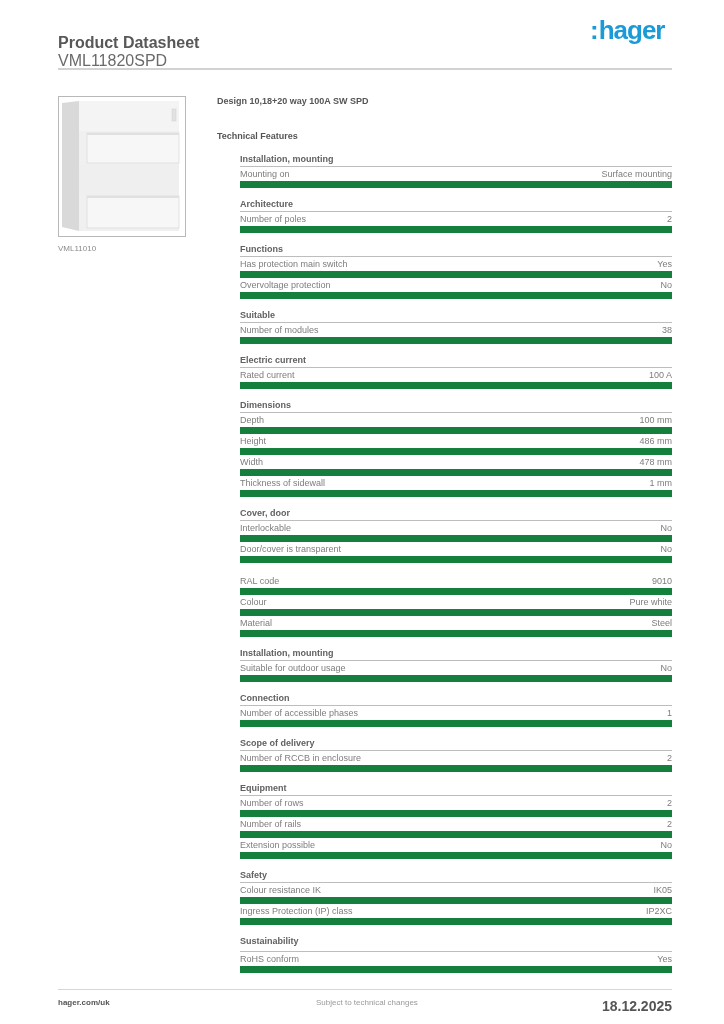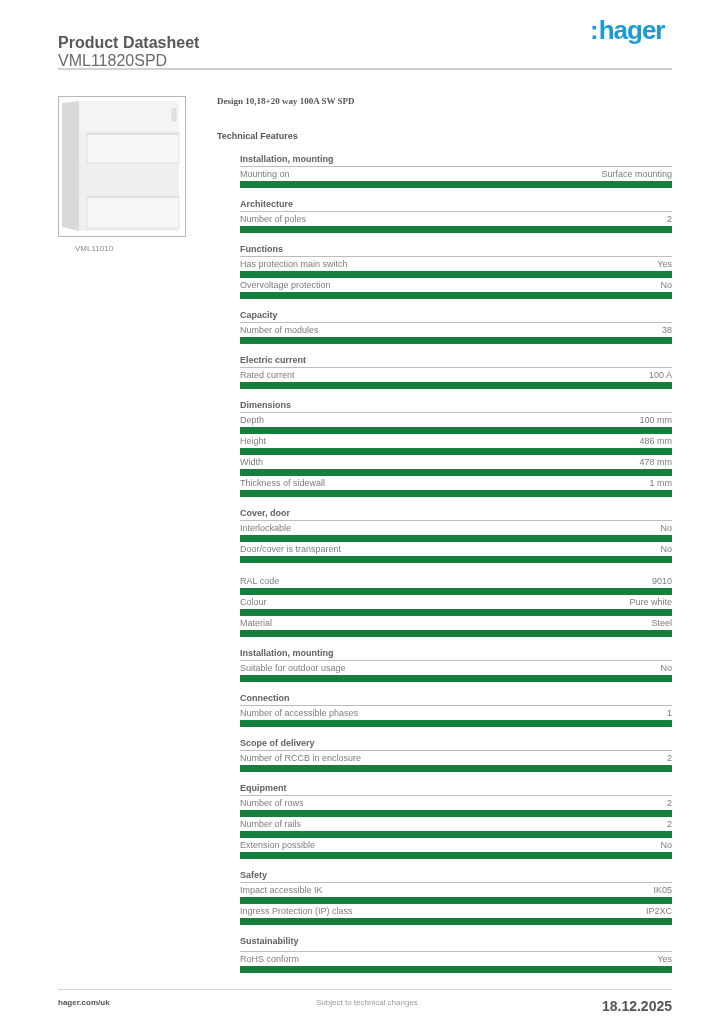--- a/index.html
+++ b/index.html
@@ -7,23 +7,23 @@
          font-family: "Liberation Sans", sans-serif; color: #555; }
   .header { position: absolute; left: 58px; top: 33px; }
   .title { font-size: 16px; font-weight: bold; color: #585858; line-height: 19px; }
   .subtitle { font-size: 16px; color: #6a6a6a; line-height: 18px; }
   .logo { position: absolute; left: 590px; top: 15px; font-size: 26px; font-weight: bold;
           color: #1a9ad6; letter-spacing: -1px; font-family: "Liberation Sans", sans-serif; }
   .logo .colon { letter-spacing: 0; }
   .rule-top { position: absolute; left: 58px; top: 68px; width: 614px; height: 2px; background: #d2d2d2; }
   .img-box { position: absolute; left: 58px; top: 96px; width: 128px; height: 141px;
              border: 1px solid #b8b8b8; box-sizing: border-box; background: #fff; }
-  .img-caption { position: absolute; left: 58px; top: 244px; font-size: 8px; color: #8a8a8a; margin-left: 17px; }
+  .img-caption { position: absolute; left: 58px; top: 244px; font-size: 8px; color: #8a8a8a; }
   .content { position: absolute; left: 217px; top: 94px; width: 455px; }
-  .design { font-size: 9px; font-weight: bold; color: #555; height: 14px; line-height: 14px; font-family: Liberation Serif, serif; }
+  .design { font-size: 9px; font-weight: bold; color: #555; height: 14px; line-height: 14px; }
   .techfeat { font-size: 9px; font-weight: bold; color: #555; margin-top: 21px; height: 14px; line-height: 14px; }
   .section { margin-top: 11px; margin-left: 23px; }
   .sec-title { font-size: 9px; font-weight: bold; color: #616161; line-height: 11px; height: 11px;
                border-bottom: 1px solid #bdbdbd; padding-bottom: 1px; }
   .row { display: flex; justify-content: space-between; font-size: 9px; color: #7d7d7d;
          line-height: 13px; height: 13px; border-bottom: 7px solid #15803d; padding-top: 1px; }
   .row .val { text-align: right; }
   .rule-bottom { position: absolute; left: 58px; top: 989px; width: 614px; height: 1px; background: #d6d6d6; }
   .footer-left { position: absolute; left: 58px; top: 998px; font-size: 8px; font-weight: bold; color: #555; }
   .footer-mid { position: absolute; left: 316px; top: 998px; font-size: 8px; color: #9a9a9a; }
@@ -89,21 +89,21 @@
         <span>Has protection main switch</span>
         <span class="val">Yes</span>
       </div>
     <div class="row">
         <span>Overvoltage protection</span>
         <span class="val">No</span>
       </div>
   </div>
 
   <div class="section">
-    <div class="sec-title">Capacity</div>
+    <div class="sec-title">Suitable</div>
     <div class="row">
         <span>Number of modules</span>
         <span class="val">38</span>
       </div>
   </div>
 
   <div class="section">
     <div class="sec-title">Electric current</div>
     <div class="row">
         <span>Rated current</span>
@@ -194,21 +194,21 @@
       </div>
     <div class="row">
         <span>Extension possible</span>
         <span class="val">No</span>
       </div>
   </div>
 
   <div class="section">
     <div class="sec-title">Safety</div>
     <div class="row">
-        <span>Impact accessible IK</span>
+        <span>Colour resistance IK</span>
         <span class="val">IK05</span>
       </div>
     <div class="row">
         <span>Ingress Protection (IP) class</span>
         <span class="val">IP2XC</span>
       </div>
   </div>
 
   <div class="section">
     <div class="sec-title" style="height:14px;">Sustainability</div>

